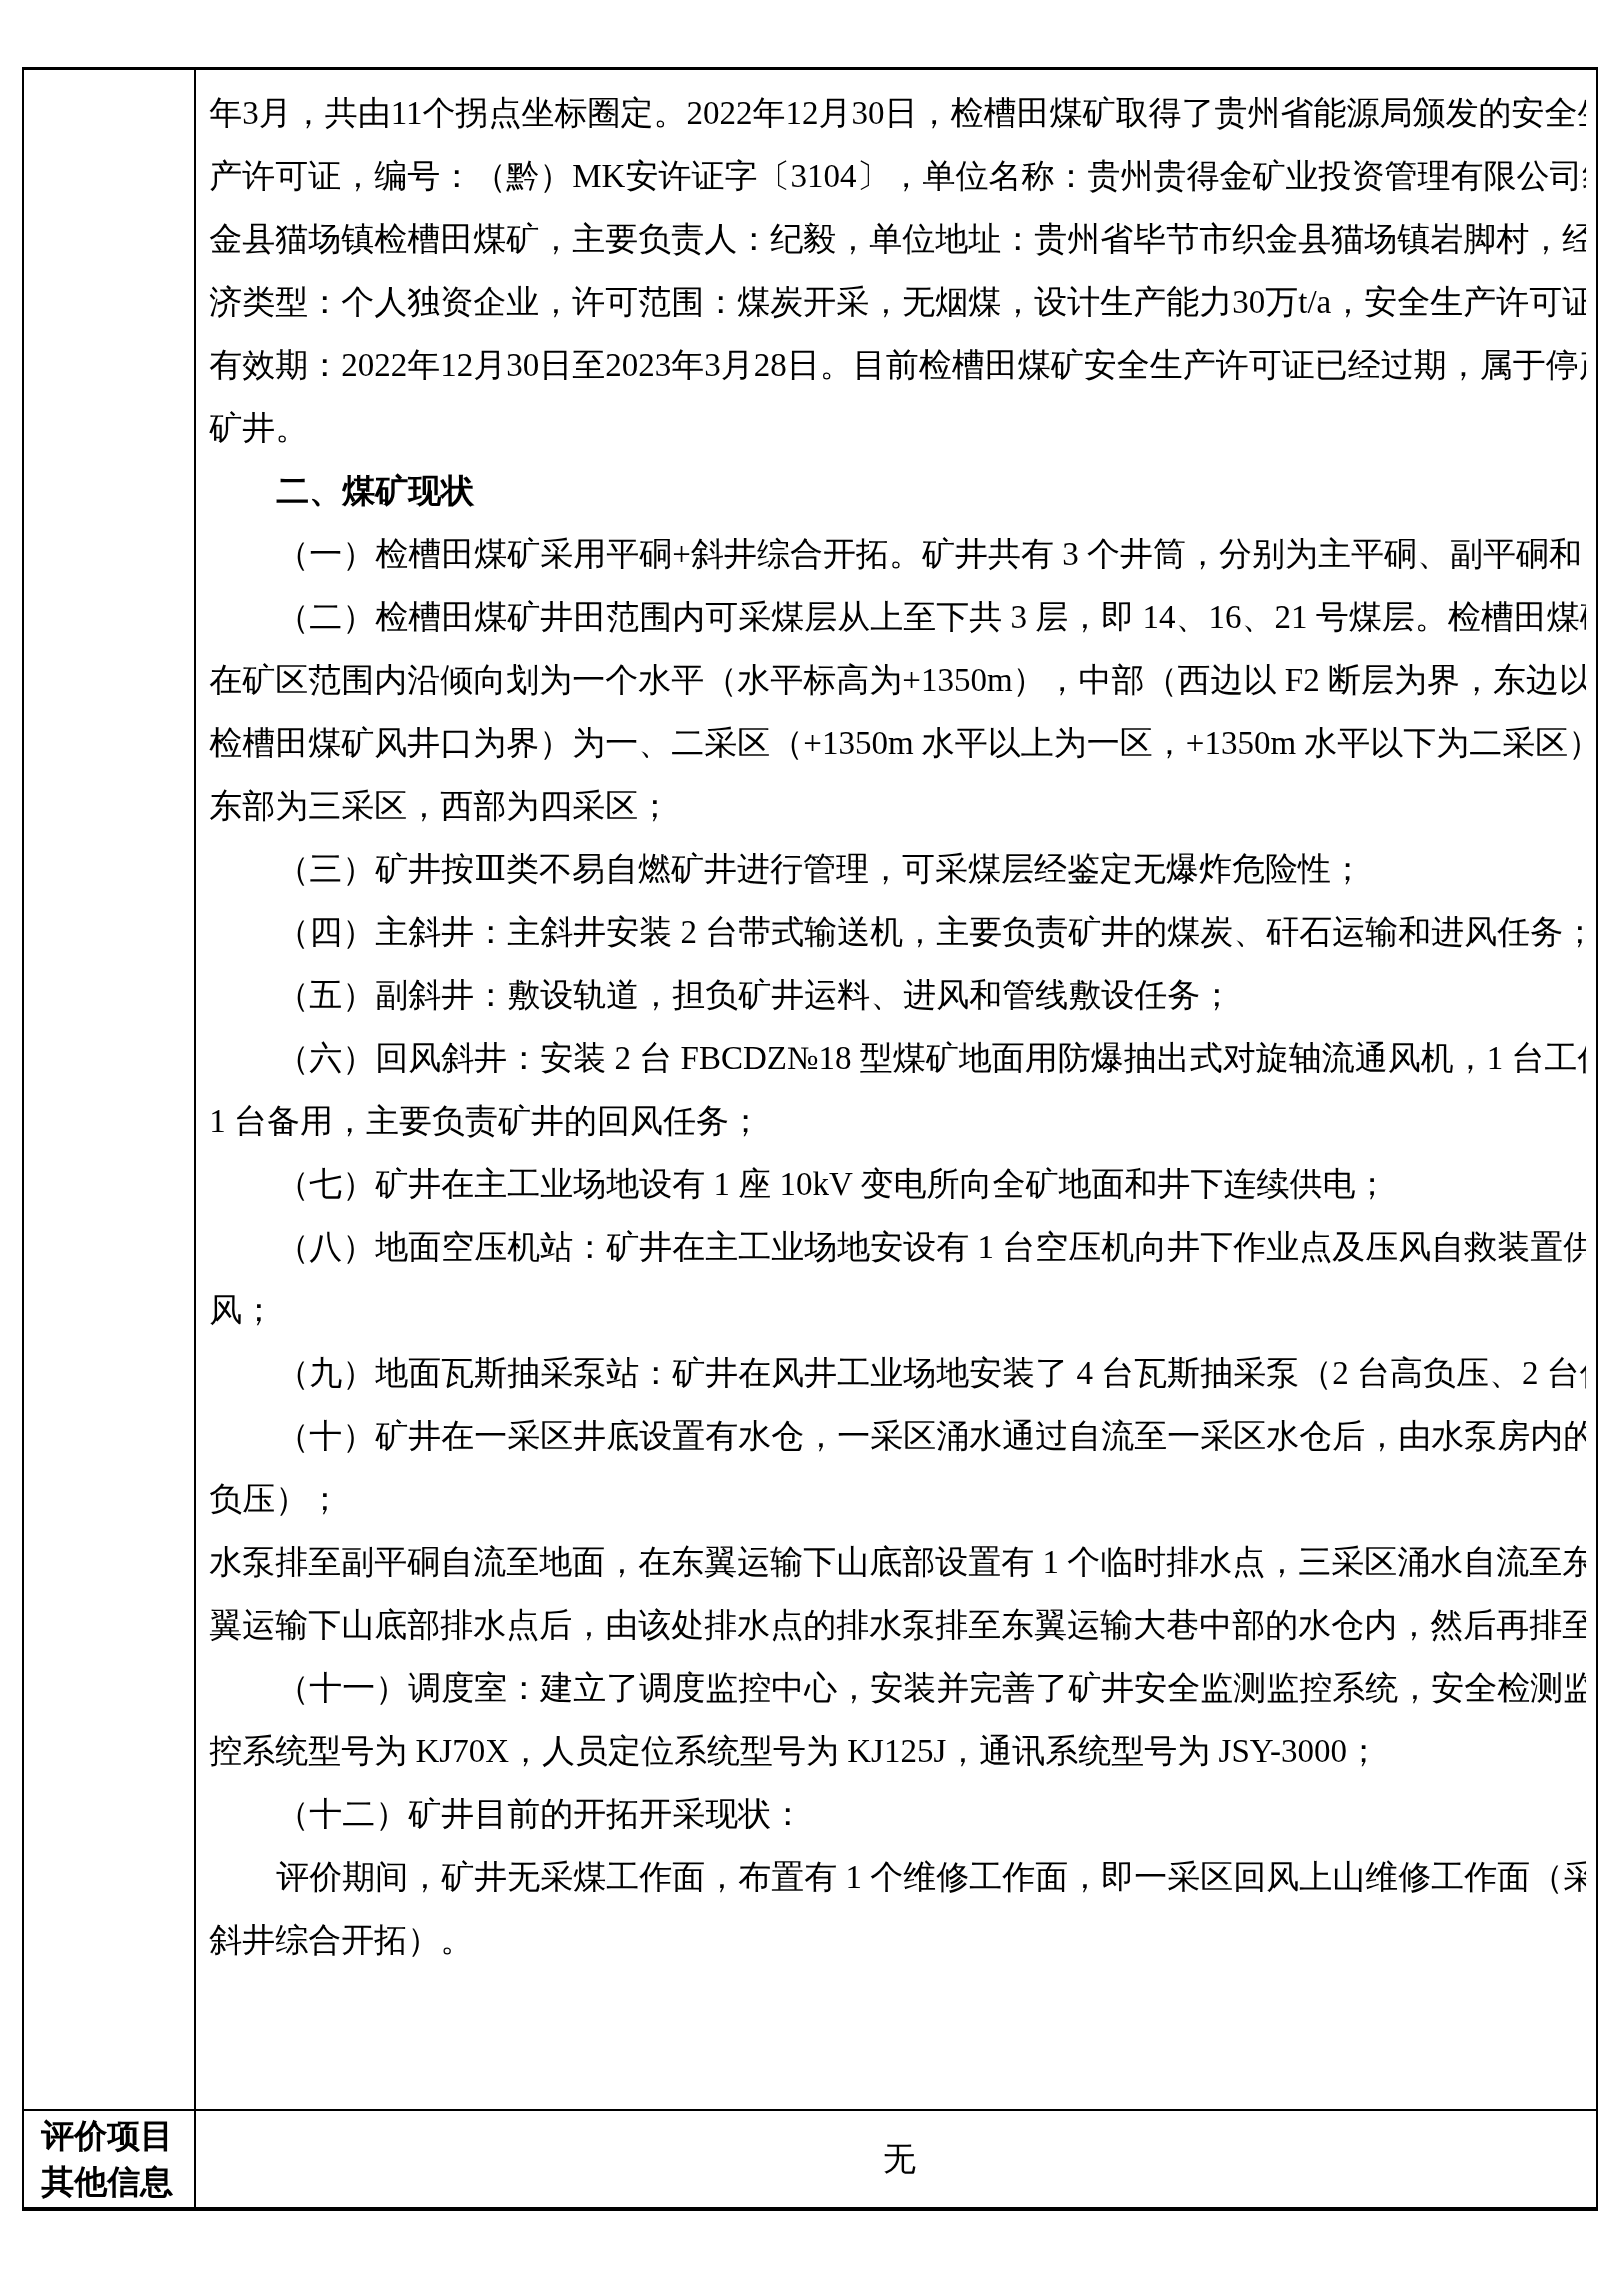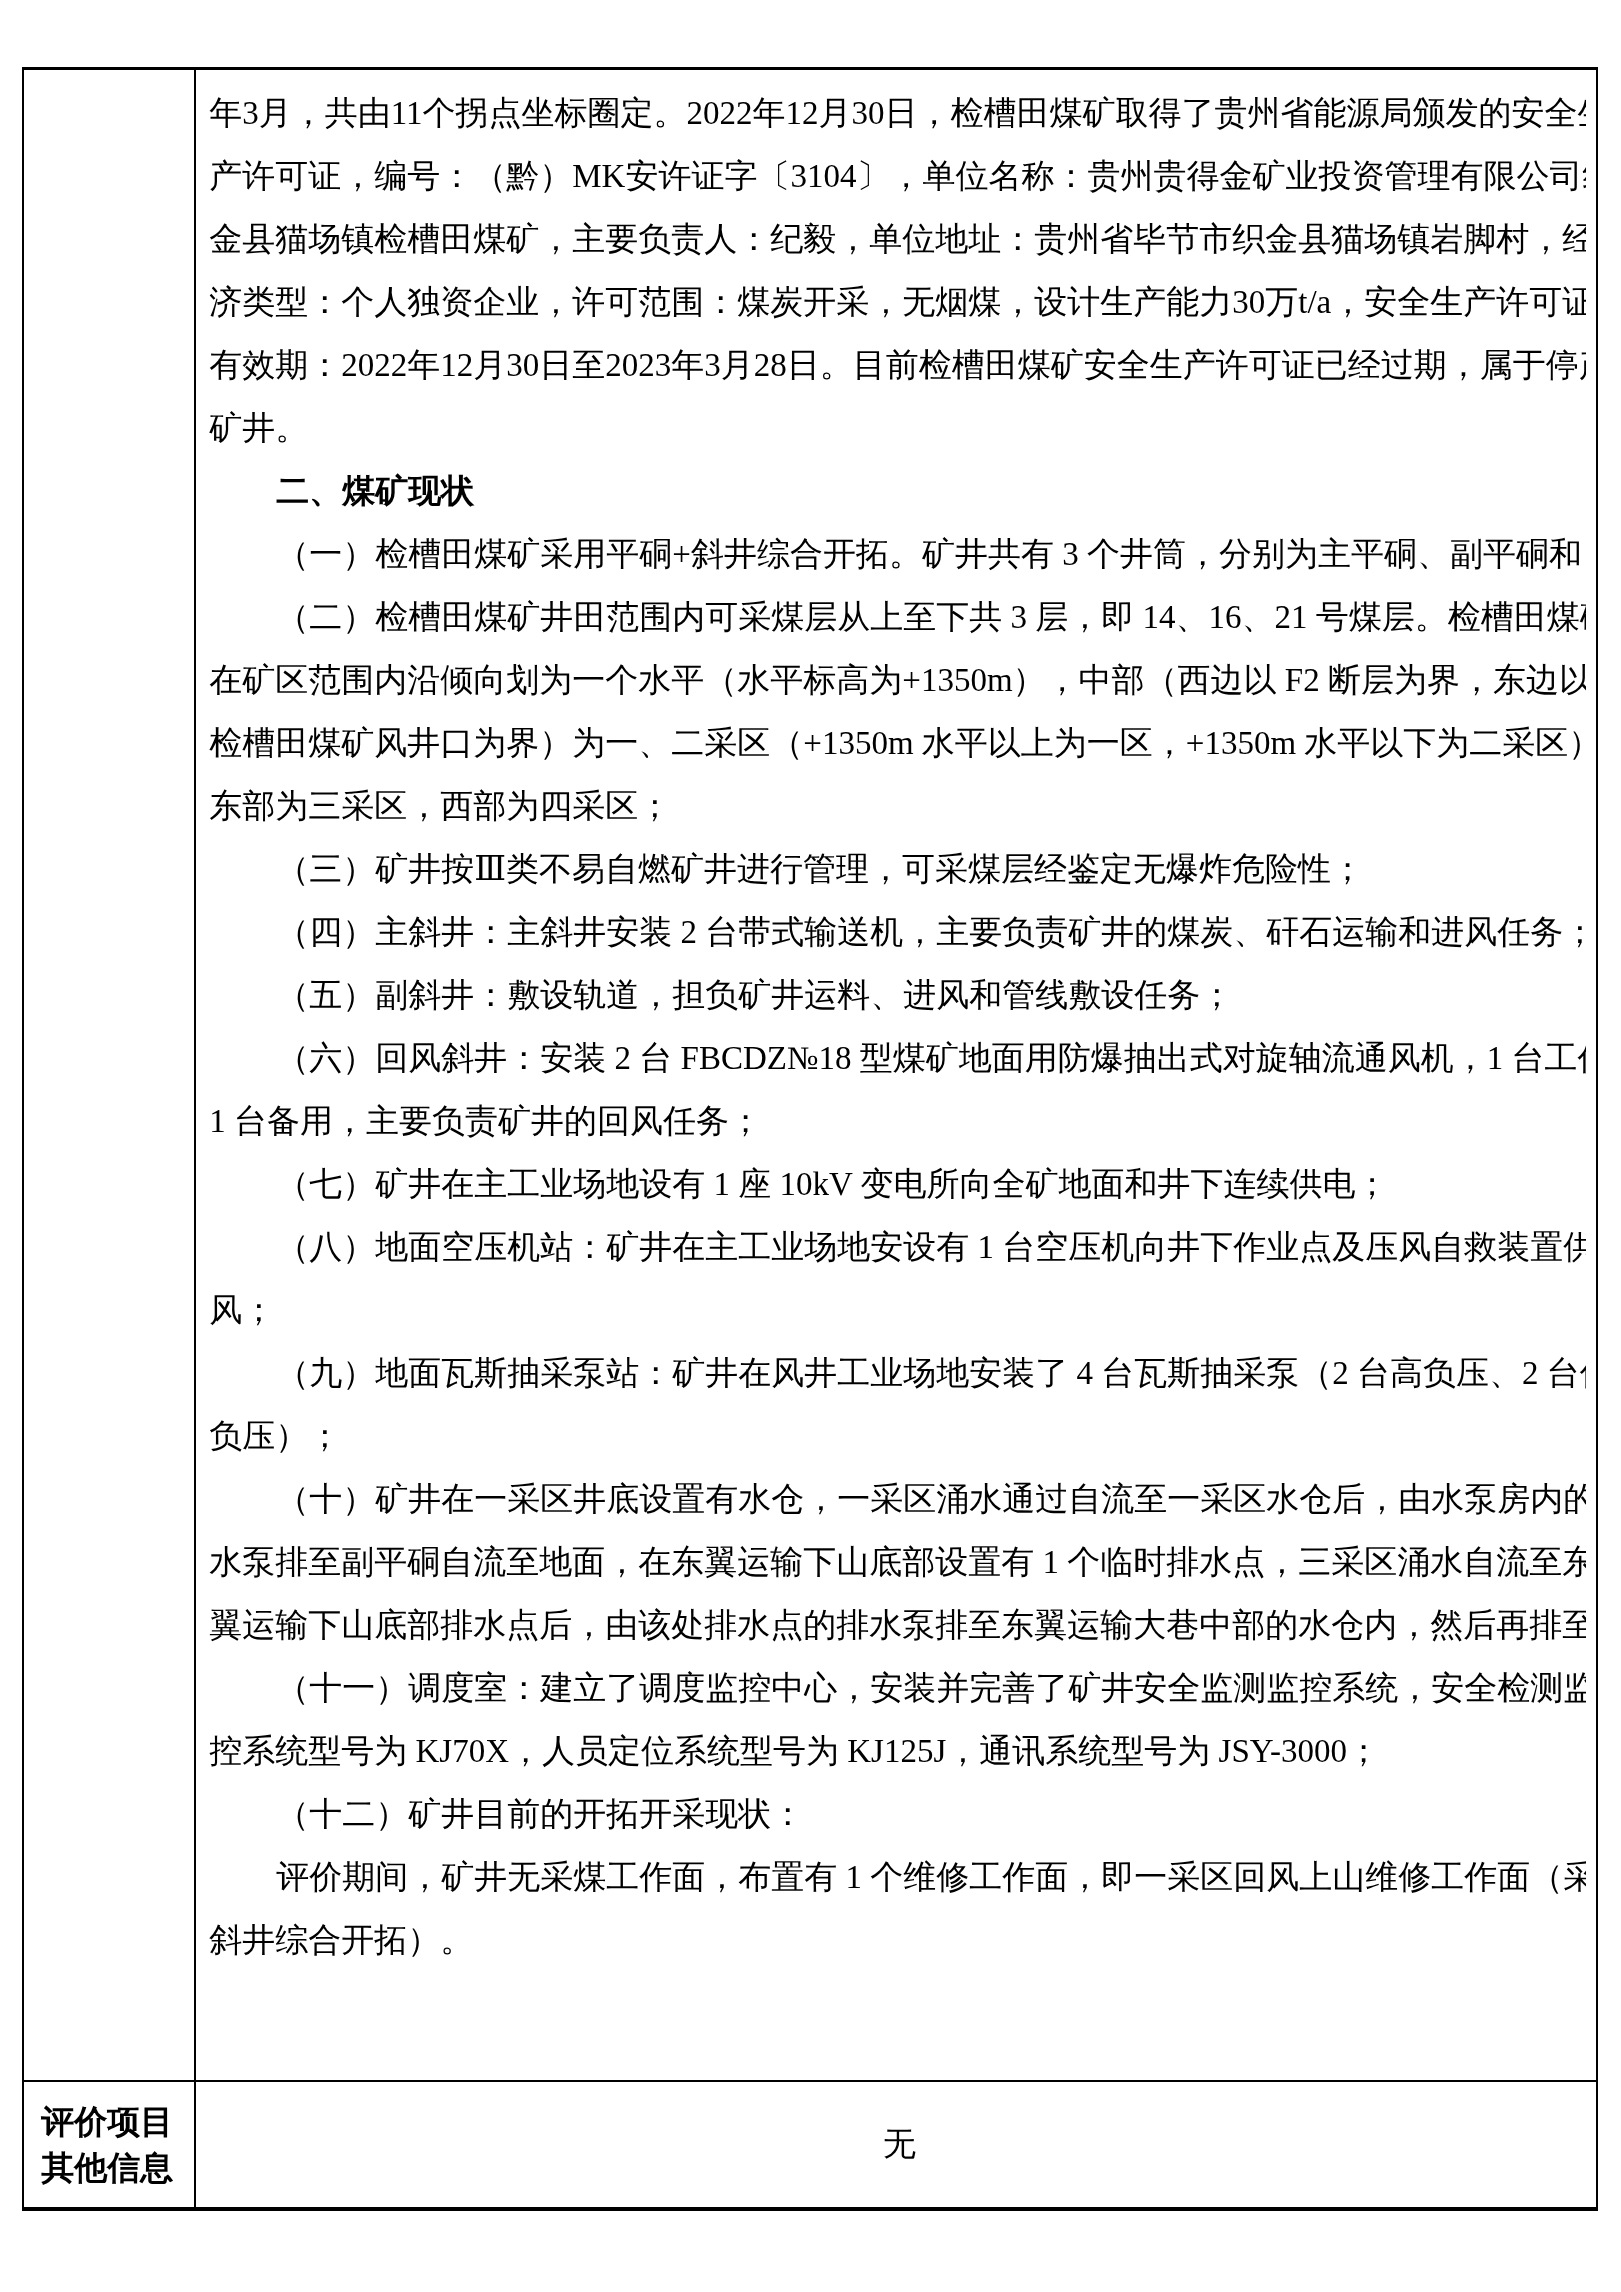--- a/index.html
+++ b/index.html
@@ -31,21 +31,21 @@
     border: 2.9px solid #000000;
     border-top-width: 3.9px;
     border-bottom-width: 4.9px;
     display: flex;
     flex-direction: column;
     background: #ffffff;
   }
   .row { display: flex; min-height: 0; }
   .row.main { flex: 1 1 auto; }
   .row.footer {
-    height: 127px;
+    height: 98px;
     box-sizing: border-box;
     border-top: 2px solid #000000;
     flex: none;
     gap: 8px;
   }
   .cell { box-sizing: border-box; }
   .cell.left {
     width: 172px;
     flex: none;
     border-right: 2px solid #000000;
@@ -109,22 +109,22 @@
           <div class="tline">东部为三采区，西部为四采区；</div>
           <div class="tline indent">（三）矿井按Ⅲ类不易自燃矿井进行管理，可采煤层经鉴定无爆炸危险性；</div>
           <div class="tline indent">（四）主斜井：主斜井安装 2 台带式输送机，主要负责矿井的煤炭、矸石运输和进风任务；</div>
           <div class="tline indent">（五）副斜井：敷设轨道，担负矿井运料、进风和管线敷设任务；</div>
           <div class="tline indent">（六）回风斜井：安装 2 台 FBCDZ№18 型煤矿地面用防爆抽出式对旋轴流通风机，1 台工作，</div>
           <div class="tline">1 台备用，主要负责矿井的回风任务；</div>
           <div class="tline indent">（七）矿井在主工业场地设有 1 座 10kV 变电所向全矿地面和井下连续供电；</div>
           <div class="tline indent">（八）地面空压机站：矿井在主工业场地安设有 1 台空压机向井下作业点及压风自救装置供</div>
           <div class="tline">风；</div>
           <div class="tline indent">（九）地面瓦斯抽采泵站：矿井在风井工业场地安装了 4 台瓦斯抽采泵（2 台高负压、2 台低</div>
+          <div class="tline indent">（十）矿井在一采区井底设置有水仓，一采区涌水通过自流至一采区水仓后，由水泵房内的</div>
           <div class="tline">负压）；</div>
-          <div class="tline indent">（十）矿井在一采区井底设置有水仓，一采区涌水通过自流至一采区水仓后，由水泵房内的</div>
           <div class="tline">水泵排至副平硐自流至地面，在东翼运输下山底部设置有 1 个临时排水点，三采区涌水自流至东</div>
           <div class="tline">翼运输下山底部排水点后，由该处排水点的排水泵排至东翼运输大巷中部的水仓内，然后再排至</div>
           <div class="tline indent">（十一）调度室：建立了调度监控中心，安装并完善了矿井安全监测监控系统，安全检测监</div>
           <div class="tline">控系统型号为 KJ70X，人员定位系统型号为 KJ125J，通讯系统型号为 JSY-3000；</div>
           <div class="tline indent">（十二）矿井目前的开拓开采现状：</div>
           <div class="tline indent">评价期间，矿井无采煤工作面，布置有 1 个维修工作面，即一采区回风上山维修工作面（采</div>
           <div class="tline">斜井综合开拓）。</div>
         </div>
     </div>
 

